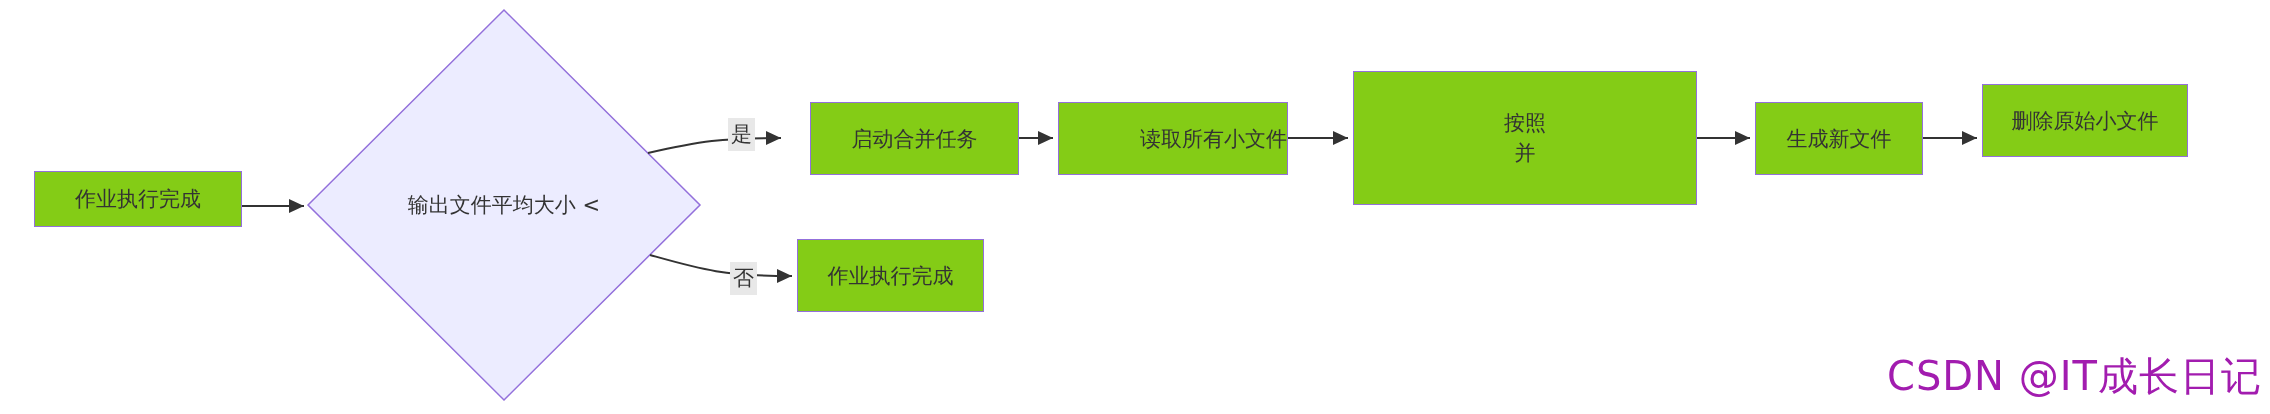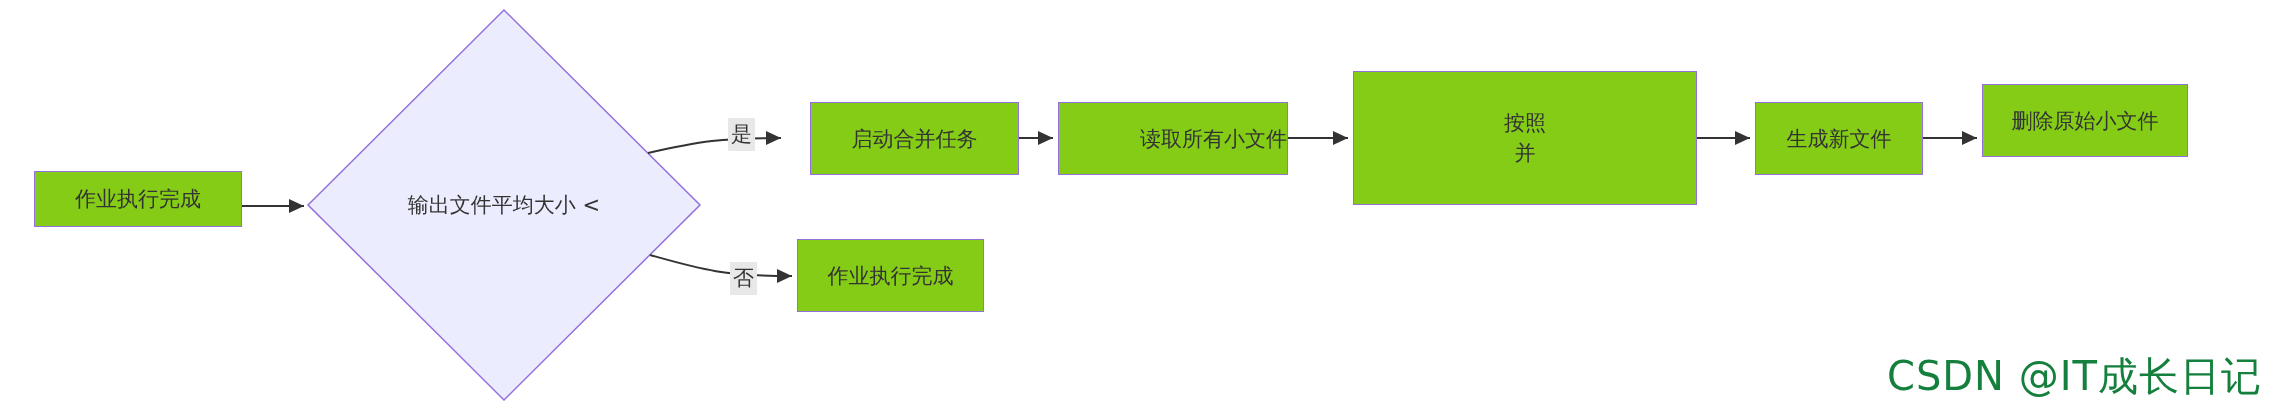--- a/index.html
+++ b/index.html
@@ -58,21 +58,21 @@
   }
   #edge-label-yes { left: 728px; top: 118px; }
   #edge-label-no  { left: 730px; top: 262px; }
 
   .watermark {
     position: absolute;
     right: 8px;
     bottom: 10px;
     font-size: 40px;
     letter-spacing: 1px;
-    color: #15803d;
+    color: #a21caf;
     text-shadow: 1px 1px 0 #ffffff, 2px 2px 1px rgba(255,255,255,0.8);
     white-space: nowrap;
   }
 </style>
 </head>
 <body>
 
 <div class="canvas">
 
   <svg class="edges-layer" width="2270" height="414" viewBox="0 0 2270 414">

